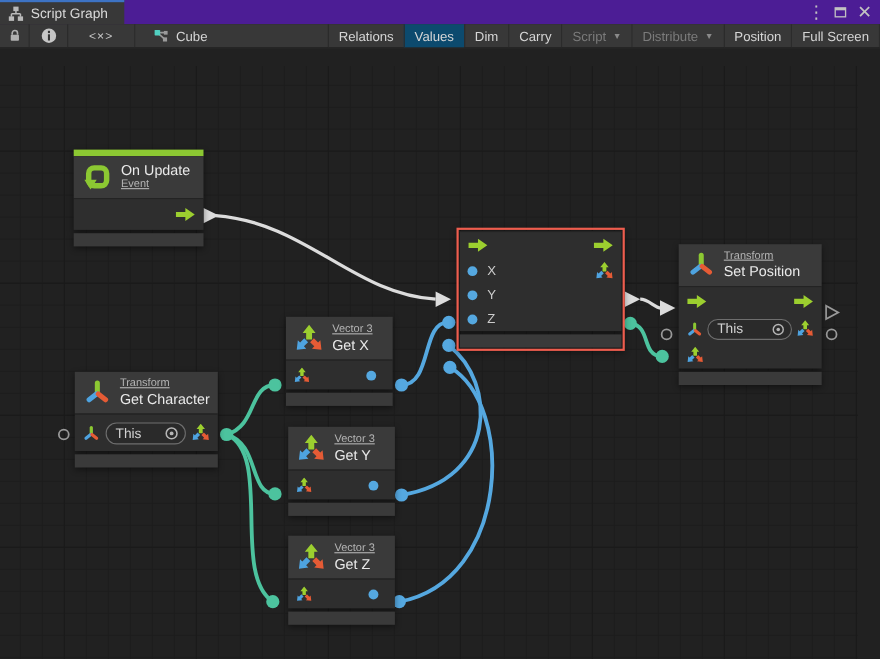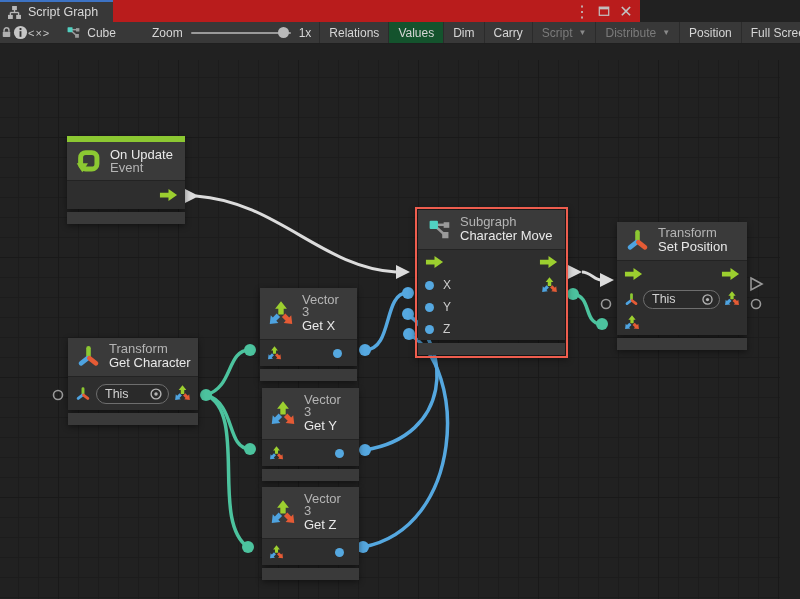--- a/index.html
+++ b/index.html
@@ -1,36 +1,36 @@
 <!DOCTYPE html>
 <html><head>
 <meta charset="utf-8">
 <style>
   * { margin:0; padding:0; box-sizing:border-box; }
   html,body { width:800px; height:599px; overflow:hidden; background:#212121;
     font-family:"Liberation Sans", sans-serif; -webkit-font-smoothing:antialiased; }
   .window { position:relative; width:800px; height:599px; }
 
   
-  .tabbar { position:absolute; left:0; top:0; width:640px; height:22px; background:#b91c1c;
+  .tabbar { position:absolute; left:0; top:0; width:800px; height:22px; background:#4c1d95;
     display:flex; align-items:stretch;justify-content:center; }
   .tab { width:113px; background:#383838; border-top:2px solid #3d73c4; display:flex;
     align-items:center; gap:6px; padding-left:7px; color:#d9d9d9; font-size:12.5px; }
   .tabbar-spacer { flex:1; }
   .winctl { display:flex; align-items:center; gap:4px; padding-right:5px; color:#c2c2c2; }
   .winctl .wbtn { width:18px; height:18px; display:flex; align-items:center; justify-content:center; }
 
   
   .toolbar { position:absolute; left:0; top:22px; width:800px; height:22px; background:#383838;
     border-bottom:1px solid #1f1f1f; display:flex; align-items:stretch; color:#d6d6d6; font-size:12px; }
   .tbi { display:flex; align-items:center; justify-content:center; }
   .sep { width:1px; background:#2b2b2b; }
   .tb-btn { display:flex; align-items:center; justify-content:center; padding:1px 9px; border-left:1px solid #2b2b2b; white-space:nowrap; }
   .tb-btn:last-child { border-right:1px solid #2b2b2b; }
-  .tb-btn.active { background:#14532d; }
+  .tb-btn.active { background:#0c4a6e; }
   .tb-btn.disabled { color:#7b7b7b; }
   .caret { margin-left:6px; font-size:8px; color:#8a8a8a; }
   .zoomwrap { display:flex; align-items:center; gap:8px; padding:0 8px; }
   .ztrack { position:relative; width:100px; height:2px; background:#9a9a9a; border-radius:1px; }
   .zhandle { position:absolute; right:2px; top:-4.5px; width:11px; height:11px; border-radius:50%; background:#b9b9b9; }
 
   
   .canvas { position:absolute; left:0; top:60px; width:780px; height:555px;
     background-color:#212121;
     background-image:
@@ -40,21 +40,21 @@
       linear-gradient(to bottom, #1c1c1c 1px, transparent 1px);
     background-size:120px 120px,120px 120px,20px 20px,20px 20px;
     background-position:58px 77px,58px 77px,18px 17px,18px 17px; }
   svg.wires { position:absolute; left:0; top:0; width:800px; height:555px; }
 
   
   .node { position:absolute; filter:drop-shadow(0 2px 3px rgba(0,0,0,.45)); }
   .node.selected { outline:2px solid #ee5d4e; outline-offset:1px; }
   .n-accent { height:6px; background:#8cc832; }
   .n-header { background:#3a3a3a; display:flex; align-items:center; gap:8px; padding:5px 9px 6px 8px; }
-  .titles .sub { font-size:13px; color:#b4b4b4; line-height:12px; }
+  .titles .sub { font-size:10px; color:#b4b4b4; line-height:12px;text-decoration:underline; }
   .titles .ttl { font-size:13px; color:#e9e9e9; line-height:15px; white-space:nowrap; }
   .n-body { background:#2e2e2e; border-top:1px solid #232323; }
   .n-row { display:flex; align-items:center; padding:0 7px; }
   .n-footer { height:12px; background:#3a3a3a; margin-top:3px; }
   .portdot { width:9px; height:9px; border-radius:50%; background:#55a8e0; flex:0 0 auto; }
   .portlbl { font-size:12px; color:#cccccc; margin-left:9px; }
   .grow { flex:1; }
   .thisfield { display:flex; align-items:center; height:20px; background:#2a2a2a;
     border:1px solid #6e6e6e; border-radius:10px; padding:0 5px 0 8px; color:#d2d2d2; font-size:12.5px; }
   .thisfield .tlabel { flex:1; }
@@ -146,27 +146,20 @@
     <span class="tbi" style="width:60px; color:#c9c9c9; font-size:11px; letter-spacing:1px">&lt;×&gt;</span>
     <span class="sep"></span>
 
     <span class="tbi" style="padding:0 6px 0 16px">
       <svg width="15" height="15" viewBox="0 0 24 24">
           <use href="#subgraphic"></use>
         </svg>
     </span>
     <span class="tbi">Cube</span>
 
-    <span class="zoomwrap" style="margin-left:28px">
-      <span>Zoom</span>
-      <span class="ztrack">
-        <span class="zhandle"></span>
-      </span>
-      <span>1x</span>
-    </span>
 
     <span class="grow"></span>
 
     <span class="tb-btn">
         <span>Relations</span>
       </span>
     <span class="tb-btn active">
         <span>Values</span>
       </span>
     <span class="tb-btn">
@@ -376,31 +369,20 @@
               </svg>
           </span>
           <span class="grow"></span>
           <span class="portdot" style="margin-right:8px"></span>
         </div>
       </div>
       <div class="n-footer"></div>
     </div>
 
     <div class="node selected" style="left:418px; top:150px; width:147px">
-      <div class="n-header" style="padding:6px 9px">
-        <span class="icon">
-          <svg width="25" height="25" viewBox="0 0 24 24">
-              <use href="#subgraphic"></use>
-            </svg>
-        </span>
-        <div class="titles">
-          <div class="sub">Subgraph</div>
-          <div class="ttl">Character Move</div>
-        </div>
-      </div>
       <div class="n-body">
         <div class="n-row" style="height:24px">
           <span class="icon">
             <svg width="19" height="14" viewBox="0 0 20 14">
                 <use href="#flowarrow"></use>
               </svg>
           </span>
           <span class="grow"></span>
           <span class="icon">
             <svg width="19" height="14" viewBox="0 0 20 14">

